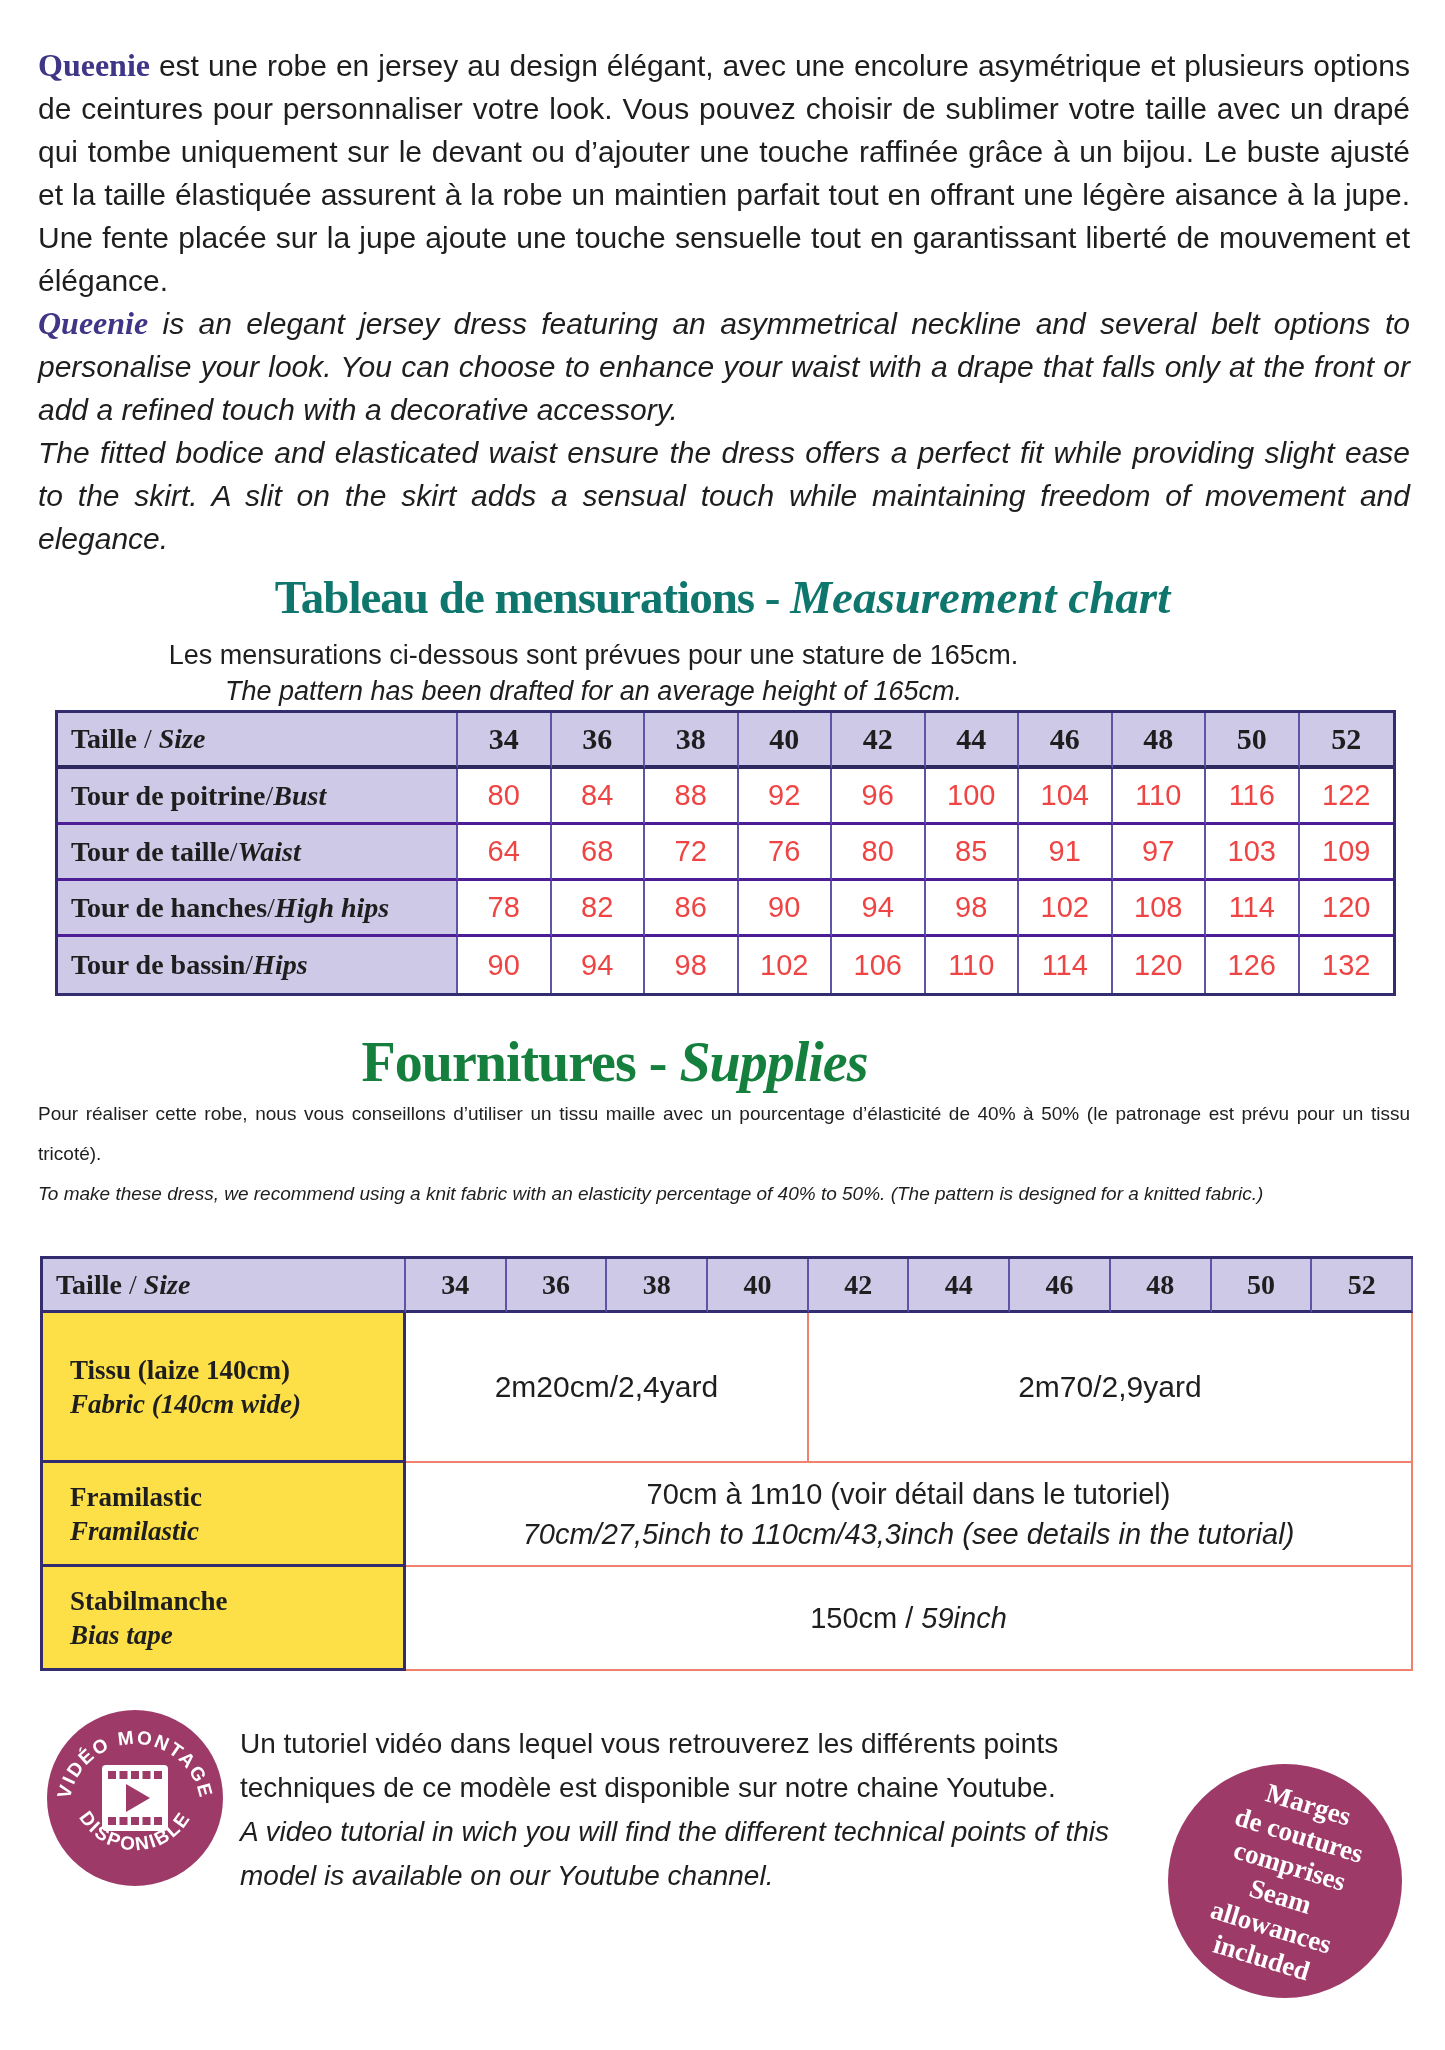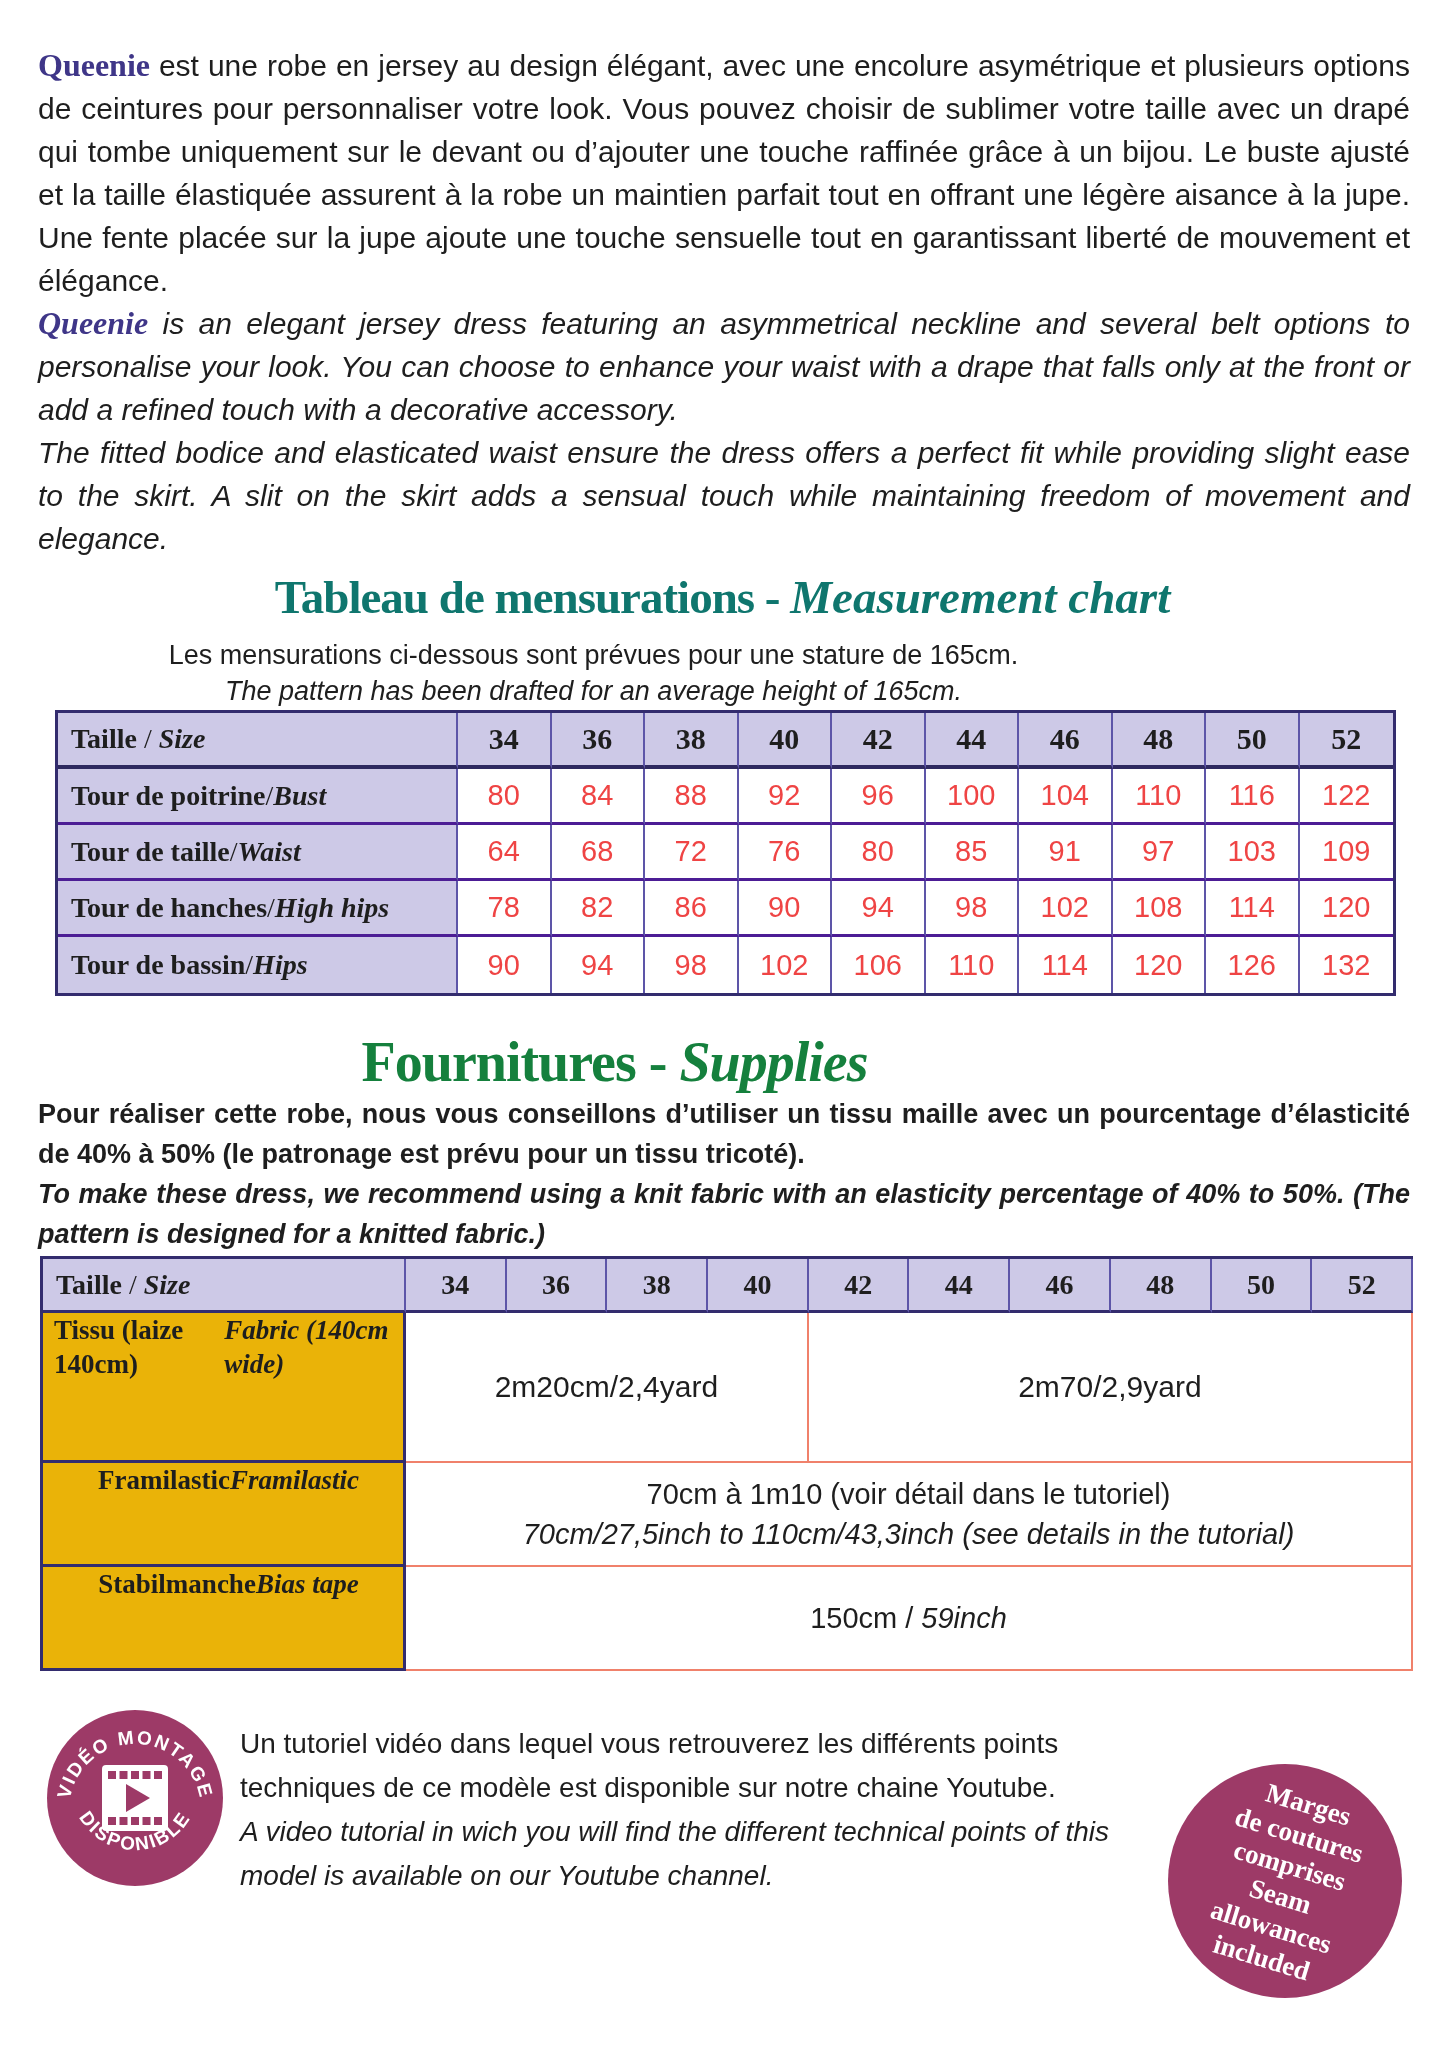--- a/index.html
+++ b/index.html
@@ -10,21 +10,21 @@
   .brand{font-family:"Liberation Serif",serif;font-weight:700;color:#3f3688;font-size:32px;}
   .brand.it{font-style:italic;}
   .it{font-style:italic;}
   .h-title{left:0;top:570px;width:1445px;text-align:center;
     font-family:"Liberation Serif",serif;font-weight:700;font-size:47px;color:#0f766e;letter-spacing:-1px;}
   .h-title .it{letter-spacing:0;}
   .sub1{left:0;top:640px;width:1187px;text-align:center;font-size:27px;}
   .sub2{left:0;top:676px;width:1187px;text-align:center;font-size:27px;font-style:italic;}
   .h2-title{left:0;top:1030px;width:1229px;text-align:center;
     font-family:"Liberation Serif",serif;font-weight:700;font-size:56px;color:#15803d;letter-spacing:-1px;}
-  .sup-intro{left:38px;top:1094px;width:1372px;font-size:27px;line-height:40px;text-align:justify;font-weight:bold;}
+  .sup-intro{left:38px;top:1094px;width:1372px;font-size:19px;line-height:40px;text-align:justify;}
   
   .sf{font-family:"Liberation Serif",serif;font-weight:700;}
   .sfi{font-family:"Liberation Serif",serif;font-weight:700;font-style:italic;}
   .sl{font-family:"Liberation Serif",serif;font-weight:400;}
   
   .t1{left:55px;top:710px;width:1335px;display:grid;
     grid-template-columns:400px repeat(10,1fr);grid-auto-rows:56px;
     border:3px solid #332c6e;background:#fff;}
   .t1 .cell{display:flex;align-items:center;justify-content:center;
     border-right:2px solid #5d55a8;border-bottom:3px solid #4c1d95;}
@@ -37,22 +37,22 @@
   .t1 .lab,.t1 .hlab{font-size:28px;}
   
   .t2{left:40px;top:1256px;width:1370px;display:grid;
     grid-template-columns:363px repeat(10,1fr);
     grid-template-rows:54px 150px 104px 104px;
     border-left:3px solid #332c6e;border-top:3px solid #332c6e;background:#fff;}
   .t2 .cell{display:flex;align-items:center;justify-content:center;}
   .t2 .h{background:#cdc9e7;border-right:2px solid #5d55a8;border-bottom:3px solid #332c6e;
     font-family:"Liberation Serif",serif;font-weight:700;font-size:28px;}
   .t2 .h:last-of-type{border-right:3px solid #332c6e;}
-  .t2 .labcell{background:#eab308;border-right:3px solid #332c6e;border-bottom:3px solid #332c6e;
-    flex-direction:row;align-items:flex-start;justify-content:center;padding-left:11px;
+  .t2 .labcell{background:#fde047;border-right:3px solid #332c6e;border-bottom:3px solid #332c6e;
+    flex-direction:column;align-items:flex-start;justify-content:center;padding-left:27px;
     font-size:27px;line-height:34px;}
   .t2 .valA{grid-column:2 / span 4;border-right:2px solid #f0816b;border-bottom:2px solid #f0816b;font-size:30px;}
   .t2 .valB{grid-column:6 / span 6;border-right:2px solid #f0816b;border-bottom:2px solid #f0816b;font-size:30px;}
   .t2 .valW{grid-column:2 / -1;border-right:2px solid #f0816b;border-bottom:2px solid #f0816b;
     flex-direction:column;font-size:29px;line-height:40px;text-align:center;}
   
   .note{left:240px;top:1722px;width:870px;font-size:28px;line-height:44px;}
   .badge-video{left:47px;top:1710px;width:176px;height:176px;}
   .badge-seam{left:1168px;top:1764px;width:234px;height:234px;border-radius:50%;
     background:#9d3a67;display:flex;align-items:center;justify-content:center;}

